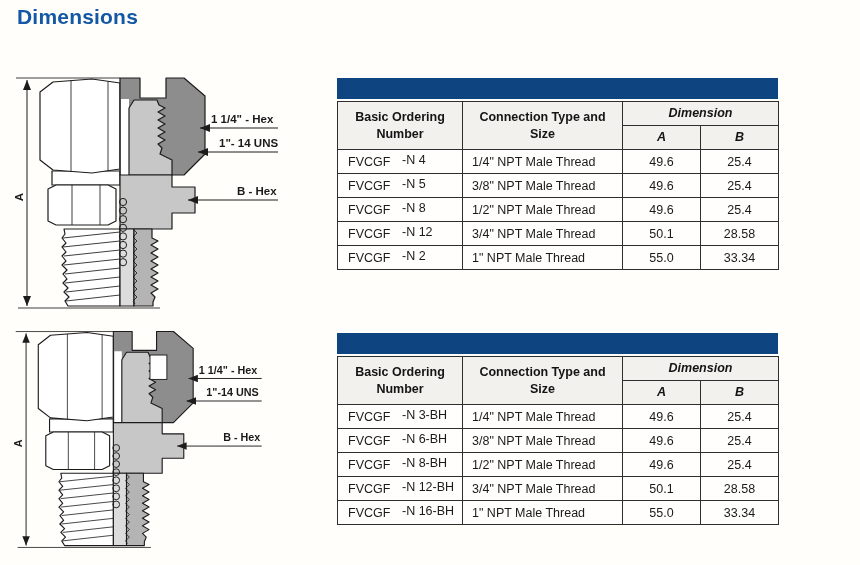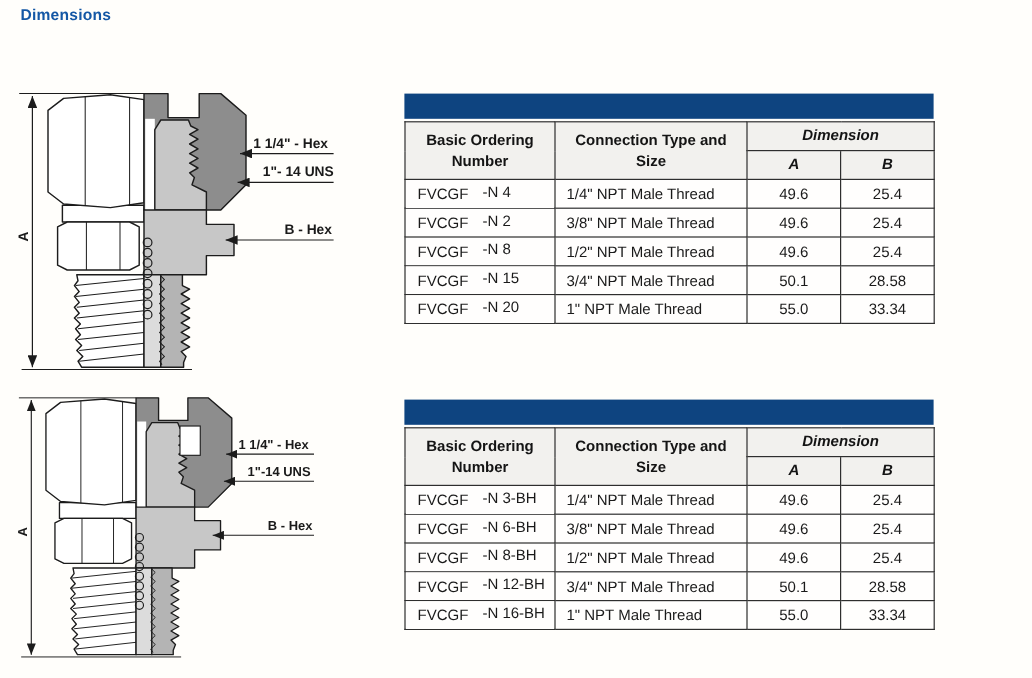--- a/index.html
+++ b/index.html
@@ -4,21 +4,21 @@
 <style>
   html,body{margin:0;padding:0;}
   body{
     width:860px;height:565px;position:relative;overflow:hidden;
     background:#fffefb;
     font-family:"Liberation Sans", sans-serif;
     color:#1a1a1a;
   }
   .page-title{
     position:absolute;left:17px;top:5px;margin:0;
-    font-size:13px;font-weight:bold;letter-spacing:.2px;
+    font-size:21px;font-weight:bold;letter-spacing:.2px;
   }
   
   .drawing{position:absolute;}
   .drawing-1{left:12px;top:68px;}
   .drawing-2{left:12px;top:322px;}
   svg .ln{stroke:#1c1c1c;stroke-width:1;fill:none;}
   svg .thin{stroke:#1c1c1c;stroke-width:.85;fill:none;}
   svg .outline{stroke:#1c1c1c;stroke-width:1.2;stroke-linejoin:round;}
   svg .white{fill:#ffffff;}
   svg .dark{fill:#8d8d8d;}
@@ -144,39 +144,39 @@
       </tr>
     </thead>
     <tbody>
       <tr>
         <td class="td-ord"><span>FVCGF</span><span class="ord-suffix">-N 4</span></td>
         <td class="td-conn">1/4" NPT Male Thread</td>
         <td class="td-num">49.6</td>
         <td class="td-num">25.4</td>
       </tr>
       <tr>
-        <td class="td-ord"><span>FVCGF</span><span class="ord-suffix">-N 2</span></td>
+        <td class="td-ord"><span>FVCGF</span><span class="ord-suffix">-N 5</span></td>
         <td class="td-conn">3/8" NPT Male Thread</td>
         <td class="td-num">49.6</td>
         <td class="td-num">25.4</td>
       </tr>
       <tr>
         <td class="td-ord"><span>FVCGF</span><span class="ord-suffix">-N 8</span></td>
         <td class="td-conn">1/2" NPT Male Thread</td>
         <td class="td-num">49.6</td>
         <td class="td-num">25.4</td>
       </tr>
       <tr>
-        <td class="td-ord"><span>FVCGF</span><span class="ord-suffix">-N 15</span></td>
+        <td class="td-ord"><span>FVCGF</span><span class="ord-suffix">-N 12</span></td>
         <td class="td-conn">3/4" NPT Male Thread</td>
         <td class="td-num">50.1</td>
         <td class="td-num">28.58</td>
       </tr>
       <tr>
-        <td class="td-ord"><span>FVCGF</span><span class="ord-suffix">-N 20</span></td>
+        <td class="td-ord"><span>FVCGF</span><span class="ord-suffix">-N 2</span></td>
         <td class="td-conn">1" NPT Male Thread</td>
         <td class="td-num">55.0</td>
         <td class="td-num">33.34</td>
       </tr>
     </tbody>
   </table>
 </div>
 
 <div class="drawing drawing-2">
   <svg width="291" height="235" viewBox="0 0 310 250">

